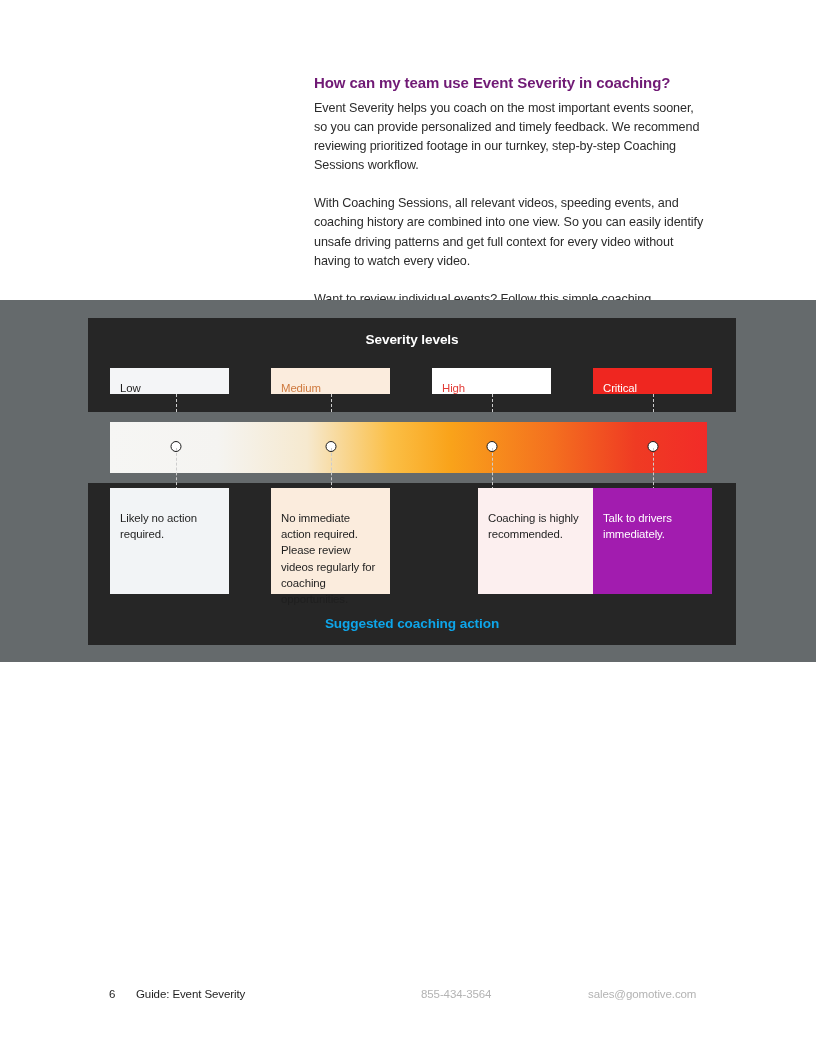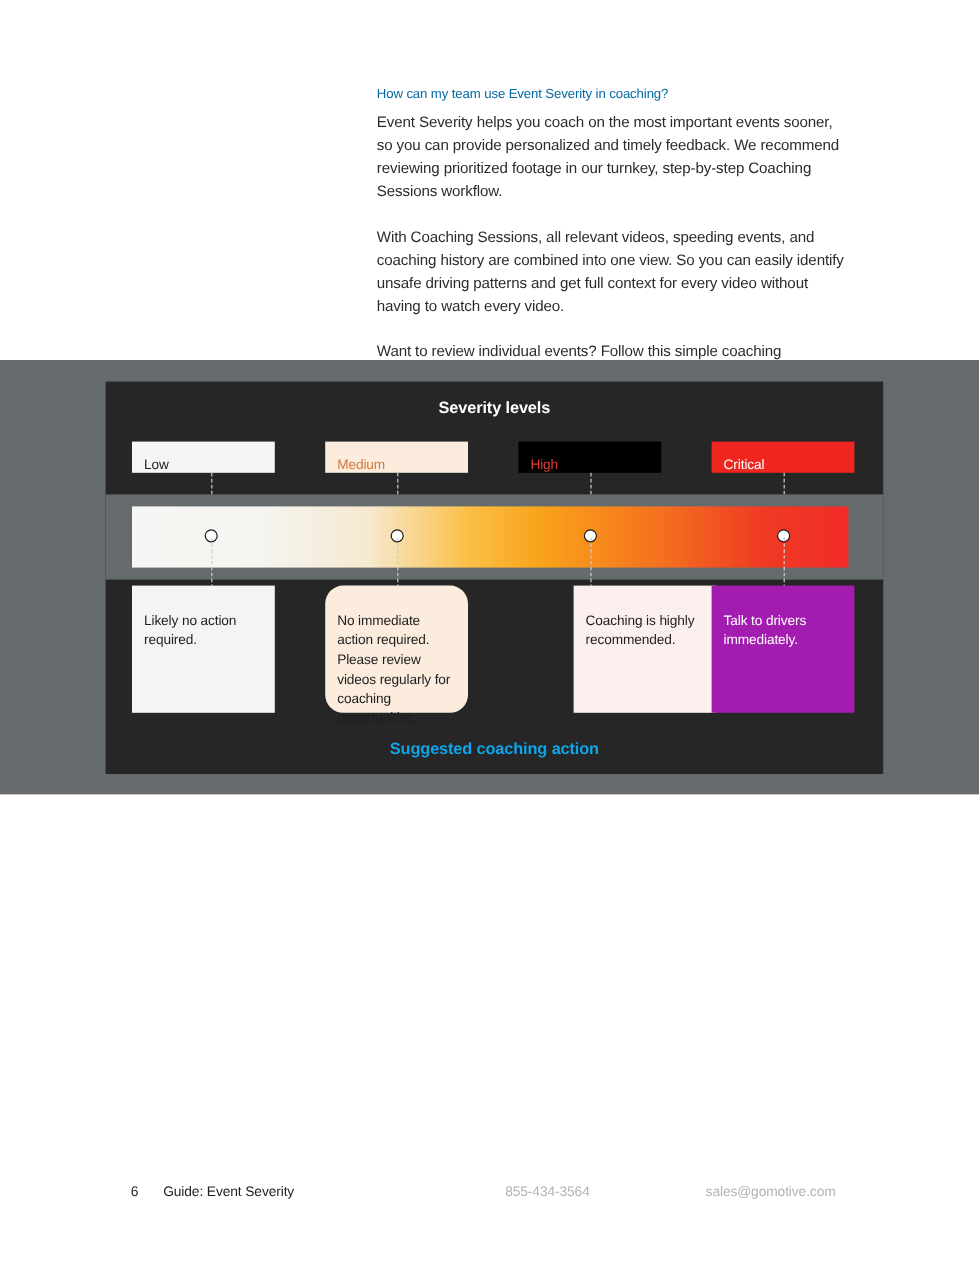--- a/index.html
+++ b/index.html
@@ -17,23 +17,23 @@
   }
 
   
   .text-col {
     position: absolute;
     left: 314px;
     top: 72px;
     width: 392px;
   }
   .heading {
-    font-size: 11px;
-    font-weight: normal;
-    color: #0369a1;
+    font-size: 15px;
+    font-weight: bold;
+    color: #701a75;
     letter-spacing: -0.1px;
     margin: 0 0 5px 0;
     line-height: 1.45;
   }
   .para {
     font-size: 12.6px;
     color: #2b2b2b;
     line-height: 1.52;
     margin: 0 0 19px 0;
     letter-spacing: -0.1px;
@@ -225,21 +225,21 @@
 
   <div class="panel-title">Severity levels</div>
 
   <div class="labels-row">
     <div class="chip" id="chip-0" style="left: 0px; background: rgb(244, 245, 247); color: rgb(31, 31, 31);">
       <span>Low</span>
     </div>
     <div class="chip" id="chip-1" style="left: 161px; background: rgb(251, 236, 221); color: rgb(207, 122, 63);">
       <span>Medium</span>
     </div>
-    <div class="chip" id="chip-2" style="left: 322px; background: #000000; color: rgb(226, 59, 54);">
+    <div class="chip" id="chip-2" style="left: 322px; background: #ffffff; color: rgb(226, 59, 54);">
       <span>High</span>
     </div>
     <div class="chip" id="chip-3" style="left: 483px; background: rgb(239, 38, 32); color: rgb(255, 255, 255);">
       <span>Critical</span>
     </div>
   </div>
 
   <div class="dotline" id="dot-top-0" style="left: 87.67px; top: 76px; height: 48px; border-left-color: rgb(205, 205, 205);"></div>
   <div class="dotline" id="dot-top-1" style="left: 242.89px; top: 76px; height: 48px; border-left-color: rgb(205, 205, 205);"></div>
   <div class="dotline" id="dot-top-2" style="left: 404.08px; top: 76px; height: 48px; border-left-color: rgb(205, 205, 205);"></div>
@@ -256,21 +256,21 @@
 
   <div class="dotline" id="dot-bot-0" style="left: 87.67px; top: 130px; height: 42px; border-left-color: rgb(205, 205, 205);"></div>
   <div class="dotline" id="dot-bot-1" style="left: 242.89px; top: 130px; height: 42px; border-left-color: rgb(205, 205, 205);"></div>
   <div class="dotline" id="dot-bot-2" style="left: 404.08px; top: 130px; height: 42px; border-left-color: rgb(205, 205, 205);"></div>
   <div class="dotline" id="dot-bot-3" style="left: 565.27px; top: 130px; height: 42px; border-left-color: rgb(205, 205, 205);"></div>
 
   <div class="cards-row">
     <div class="card" id="card-0" style="left: 0px; background: rgb(242, 244, 246); color: rgb(31, 31, 31);">
       <span>Likely no action required.</span>
     </div>
-    <div class="card" id="card-1" style="left: 161px; background: rgb(251, 236, 221); color: rgb(31, 31, 31); border-radius: 15px;">
+    <div class="card" id="card-1" style="left: 161px; background: rgb(251, 236, 221); color: rgb(31, 31, 31);">
       <span>No immediate action required. Please review videos regularly for coaching opportunities.</span>
     </div>
     <div class="card" id="card-2" style="left: 332px; background: rgb(252, 239, 239); color: rgb(31, 31, 31); margin-left: 36px;">
       <span>Coaching is highly recommended.</span>
     </div>
     <div class="card" id="card-3" style="left: 483px; background: #a21caf; color: rgb(255, 255, 255);">
       <span>Talk to drivers immediately.</span>
     </div>
   </div>
 

